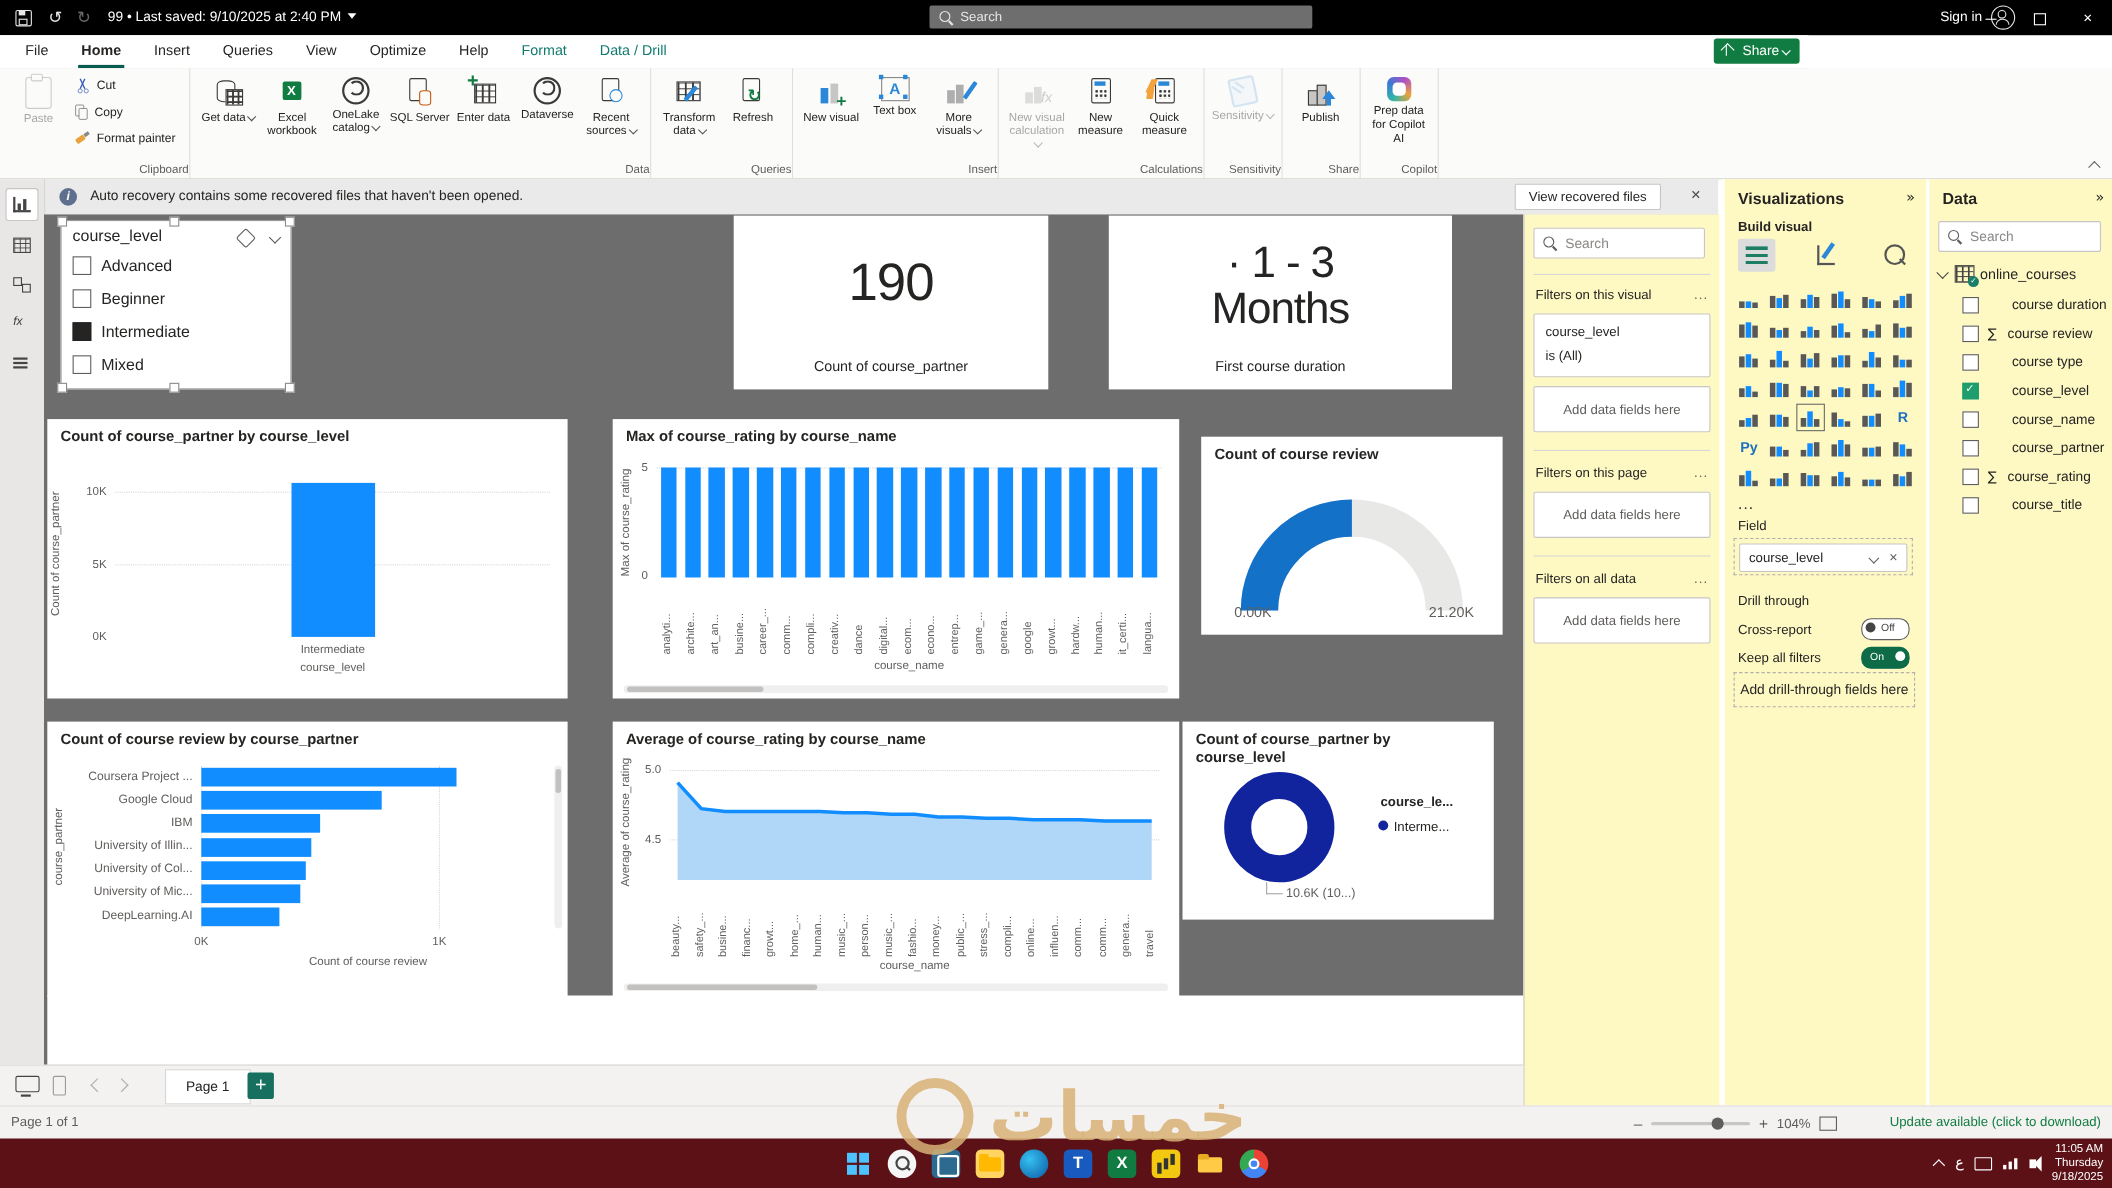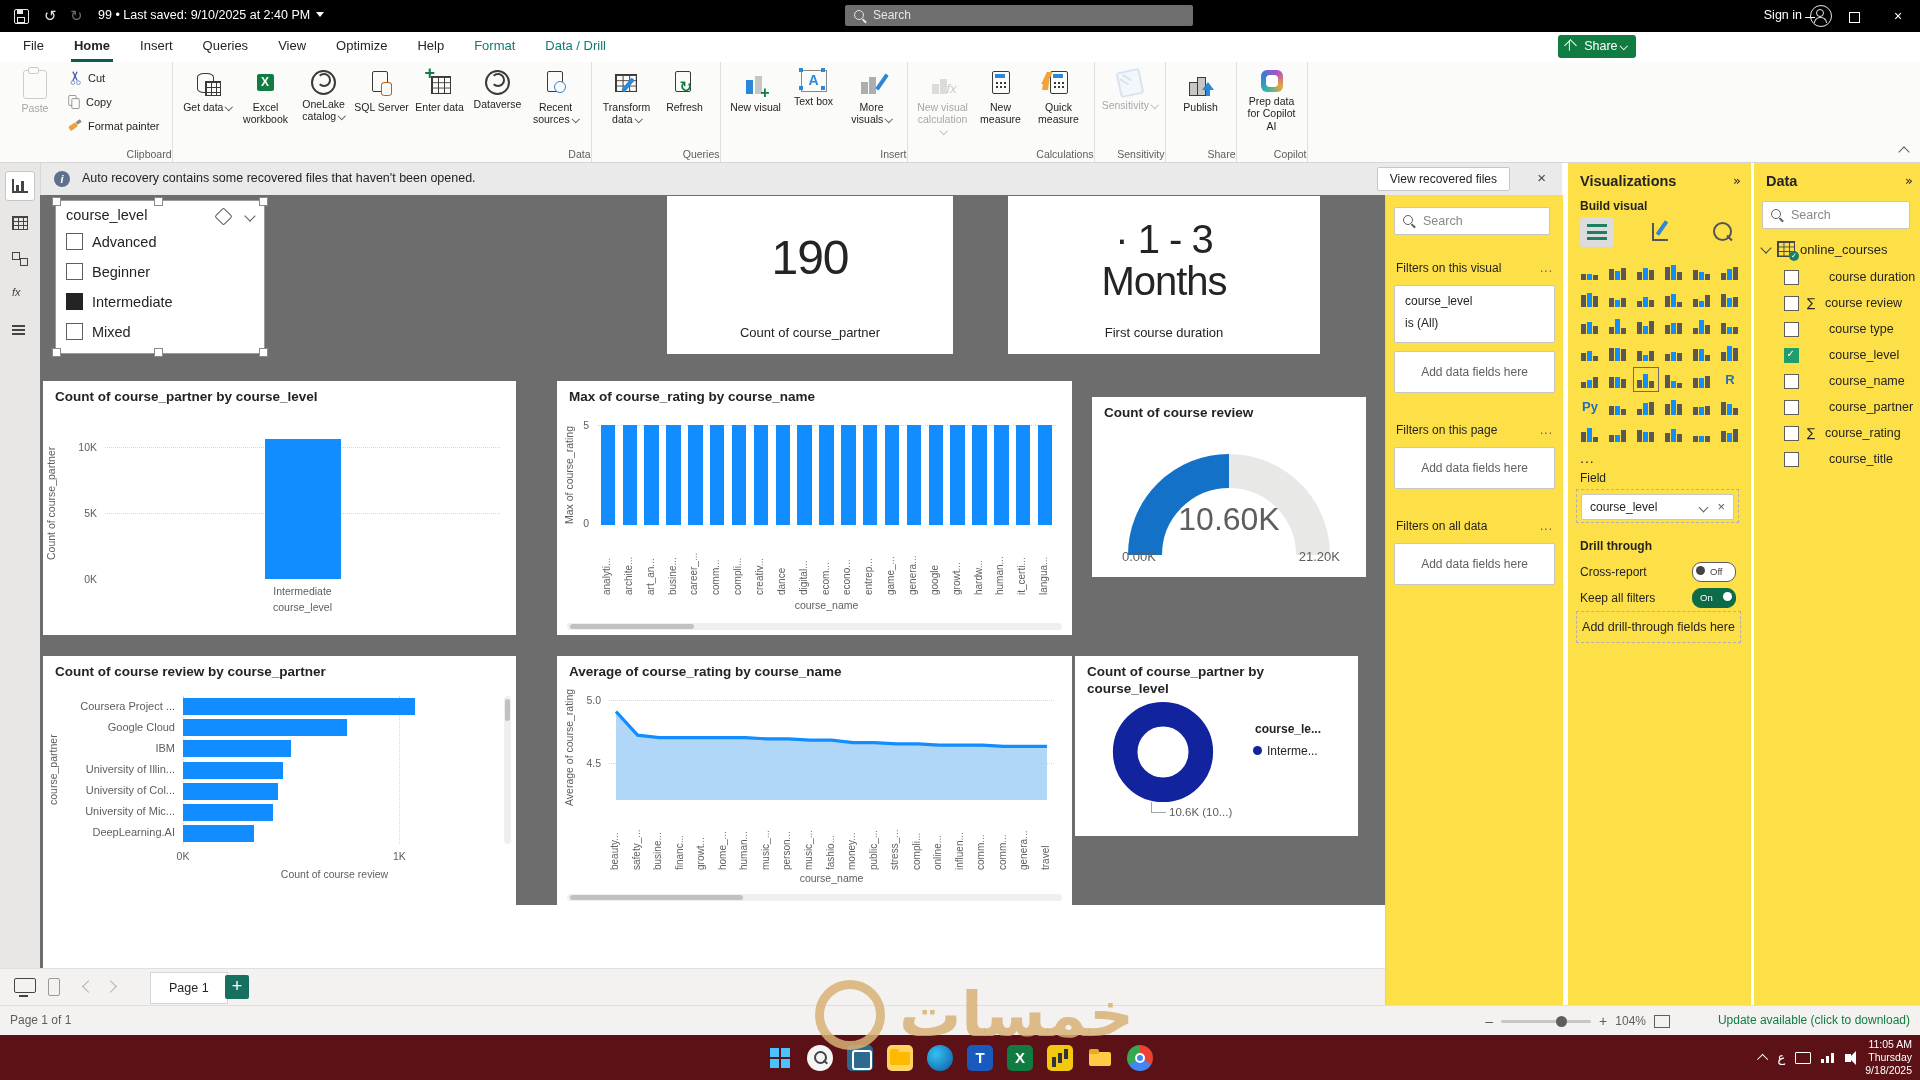--- a/index.html
+++ b/index.html
@@ -159,21 +159,21 @@
   #page-bottom{position:absolute;left:3px;top:710px;width:1342px;height:63px;background:#fff;}
   #pagebar{position:absolute;left:0;top:968px;width:1385px;height:37px;background:#f3f2f1;border-top:1px solid #e1dfdd;}
   .pb-ic{position:absolute;top:9px;}
   .pv-desktop{width:20px;height:13px;border:1.6px solid #444;border-radius:2px;}
   .pv-desktop:after{content:"";position:absolute;left:4px;bottom:-5px;width:9px;height:2px;background:#444;}
   .pv-mobile{width:10px;height:16px;border:1.6px solid #9a9a9a;border-radius:2px;}
   .pb-arrow{width:8px;height:8px;border-left:1.8px solid #b0aeac;border-bottom:1.8px solid #b0aeac;position:absolute;top:13px;}
   #page-tab{position:absolute;left:150px;top:3px;height:30px;background:#fff;border:1px solid #d8d6d4;font-size:12.5px;color:#252423;line-height:30px;padding:0 18px;}
   #add-page{position:absolute;left:225px;top:6px;width:24px;height:24px;background:#176f5f;color:#fff;font-size:18px;text-align:center;line-height:23px;border-radius:2px;}
   
-  .pane{position:absolute;top:163px;height:842px;background:#fde047;}
+  .pane{position:absolute;top:163px;height:842px;background:#fef9c3;}
   #filterspane{left:1385px;top:195px;height:810px;width:177px;border-left:1px solid #d0cecb;}
   #vizpane{left:1565px;width:183px;border-left:3px solid #fff;}
   #datapane{left:1751px;width:169px;border-left:3px solid #fff;}
   .pane-title{position:absolute;left:12px;top:10px;font-size:14.5px;font-weight:bold;color:#252423;}
   .pane-collapse{position:absolute;right:10px;top:10px;font-size:13px;color:#252423;font-family:"DejaVu Sans",sans-serif;}
   .searchbox{position:absolute;left:8px;height:26px;background:#fff;border:1px solid #c8c6c4;border-radius:2px;color:#8a8886;font-size:12.5px;line-height:26px;padding-left:28px;}
   .searchbox .mag{left:8px;top:7px;color:#605e5c;}
   .fsec-title{position:absolute;left:10px;font-size:12px;color:#252423;}
   .fsec-more{position:absolute;right:10px;font-size:12px;color:#605e5c;letter-spacing:1px;}
   .fcard{position:absolute;left:8px;width:159px;background:#fff;border:1px solid #c8c6c4;border-radius:2px;font-size:12px;color:#252423;}
@@ -197,21 +197,21 @@
   .vicon.sel{outline:1.5px solid #6b6b6b;outline-offset:-2px;}
   .vicon i{position:absolute;bottom:5px;width:4.5px;background:#5a5856;}
   .vicon i.blue{background:#118DFF;}
   .vicon.txt{color:#1f6fc0;font-weight:bold;font-size:13px;text-align:center;line-height:27px;}
   #viz-more{position:absolute;left:12px;top:287px;font-size:14px;color:#252423;letter-spacing:1px;}
   #field-label{position:absolute;left:12px;top:308px;font-size:12px;color:#252423;}
   #field-well{position:absolute;left:8px;top:326px;width:163px;height:34px;border:1.3px dashed #b3b0ad;padding:4px;box-sizing:border-box;}
   #field-pill{height:24px;background:#fff;border:1px solid #c8c6c4;border-radius:2px;font-size:12px;color:#252423;line-height:24px;padding-left:8px;position:relative;}
   #field-pill .dchev{right:26px;top:9px;width:6px;height:6px;}
   #field-pill .px{position:absolute;right:8px;top:0;font-size:13px;color:#605e5c;}
-  #drill-label{position:absolute;left:12px;top:376px;font-size:12px;font-weight:bold;color:#252423;}
+  #drill-label{position:absolute;left:12px;top:376px;font-size:12px;font-weight:normal;color:#252423;}
   .drillrow{position:absolute;left:12px;width:160px;font-size:12px;color:#252423;}
   .toggle{position:absolute;right:4px;top:-3px;width:42px;height:18px;border-radius:9px;font-size:9.5px;}
   .toggle.off{border:1.3px solid #605e5c;color:#444;background:#fff;}
   .toggle.off i{position:absolute;left:3px;top:3.2px;width:9px;height:9px;border-radius:50%;background:#444;}
   .toggle.off span{position:absolute;left:17px;top:2.5px;}
   .toggle.on{background:#0d6b48;color:#fff;border:1.3px solid #0d6b48;}
   .toggle.on i{position:absolute;right:3px;top:3.2px;width:9px;height:9px;border-radius:50%;background:#fff;}
   .toggle.on span{position:absolute;left:7px;top:2.5px;}
   #drill-well{position:absolute;left:8px;top:448px;width:163px;height:30px;border:1.3px dashed #b3b0ad;font-size:12.5px;color:#252423;text-align:center;line-height:30px;}
   
@@ -595,21 +595,20 @@
       <div class="hscroll" style="left: 10px; right: 10px; bottom: 5px;">
         <i style="width:25%"></i>
       </div>
     </div>
   <div class="visual" style="left:1052px;top:202px;width:274px;height:180px">
       <div class="vtitle">Count of course review</div>
       <svg viewBox="0 0 240 140" style="position: absolute; left: 17px; top: 28px; width: 240px; height: 140px;">
         <path d="M 36 130 A 84 84 0 0 1 204 130" stroke="#e8e8e6" stroke-width="34" fill="none"></path>
         <path d="M 36 130 A 84 84 0 0 1 120 46" stroke="#1371C8" stroke-width="34" fill="none"></path>
       </svg>
-      <div style="position: absolute; left: 0px; right: 0px; top: 104px; text-align: center; font-size: 32px; color: rgb(96, 94, 92);">10.60K</div>
       <div style="position: absolute; left: 30px; top: 152px; font-size: 13px; color: rgb(96, 94, 92);">0.00K</div>
       <div style="position: absolute; right: 26px; top: 152px; font-size: 13px; color: rgb(96, 94, 92);">21.20K</div>
     </div>
   <div class="visual" style="left:3px;top:461px;width:473px;height:250px">
       <div class="vtitle">Count of course review by course_partner</div>
       <div style="position: absolute; left: 140px; top: 40px; height: 148px; border-left: 1px dotted rgb(217, 215, 213);"></div>
       <div style="position: absolute; left: 126px; width: 28px; top: 194px; text-align: center; font-size: 10.5px; color: rgb(96, 94, 92);">0K</div>
       <div style="position: absolute; left: 356.429px; top: 40px; height: 148px; border-left: 1px dotted rgb(217, 215, 213);"></div>
       <div style="position: absolute; left: 342.429px; width: 28px; top: 194px; text-align: center; font-size: 10.5px; color: rgb(96, 94, 92);">1K</div>
       <div style="position: absolute; left: 18px; width: 114px; top: 43.5714px; text-align: right; white-space: nowrap; overflow: hidden; font-size: 11px; color: rgb(96, 94, 92);">Coursera Project ...</div>

